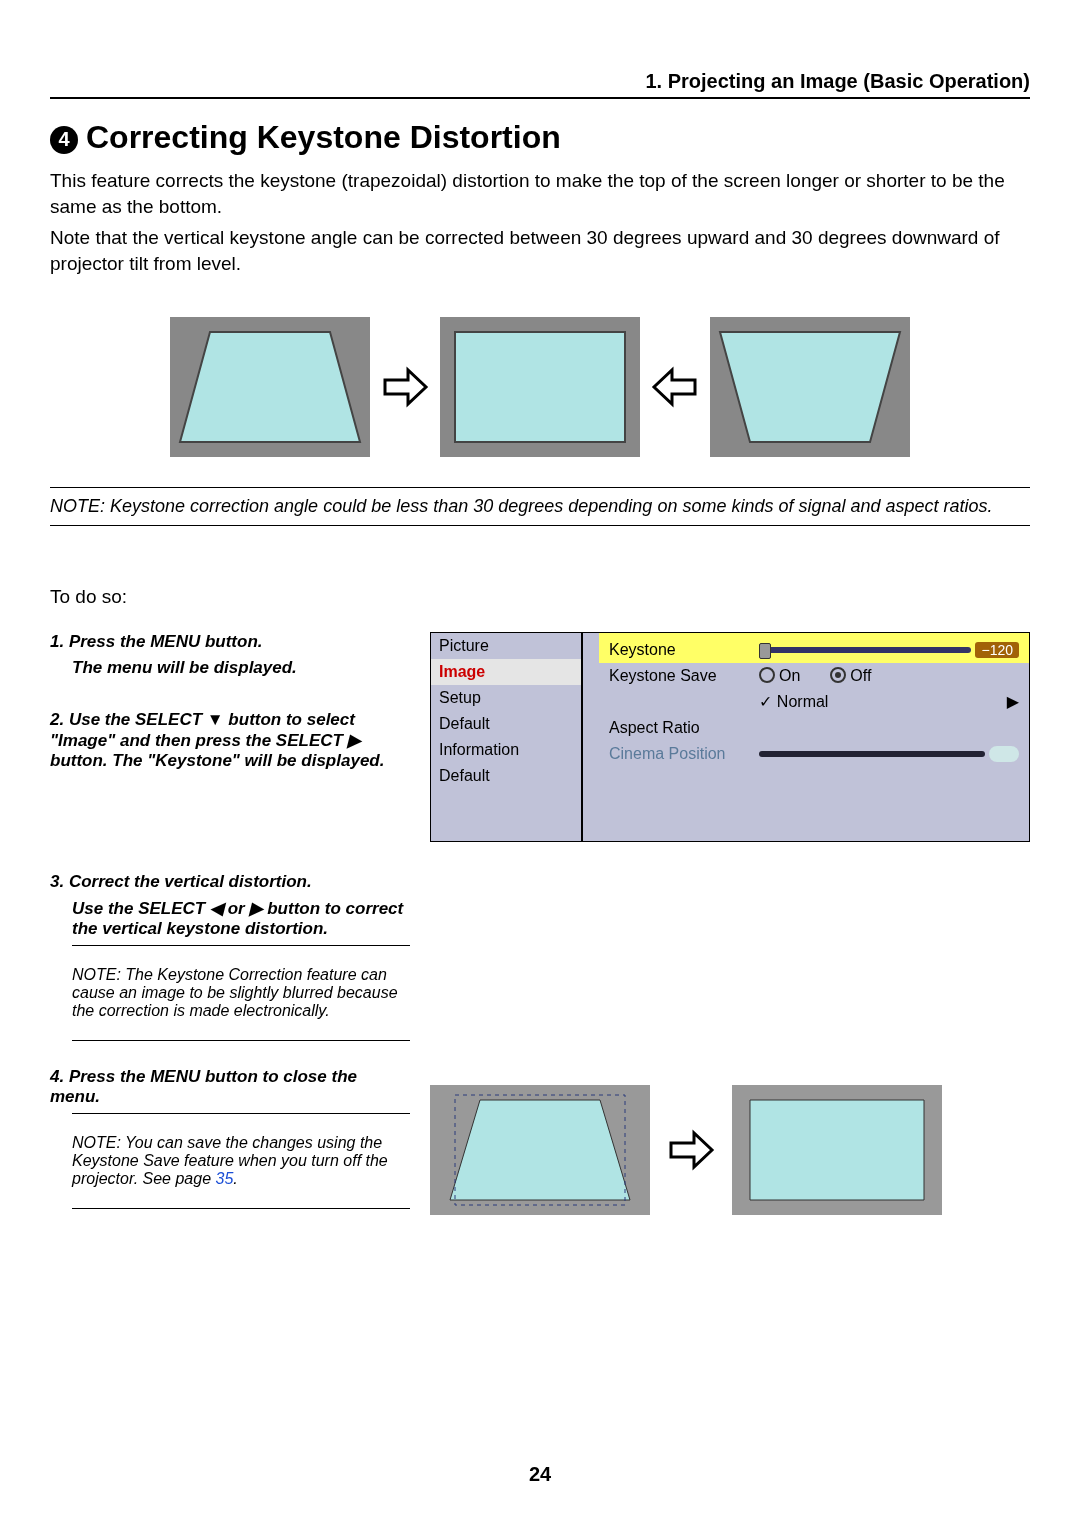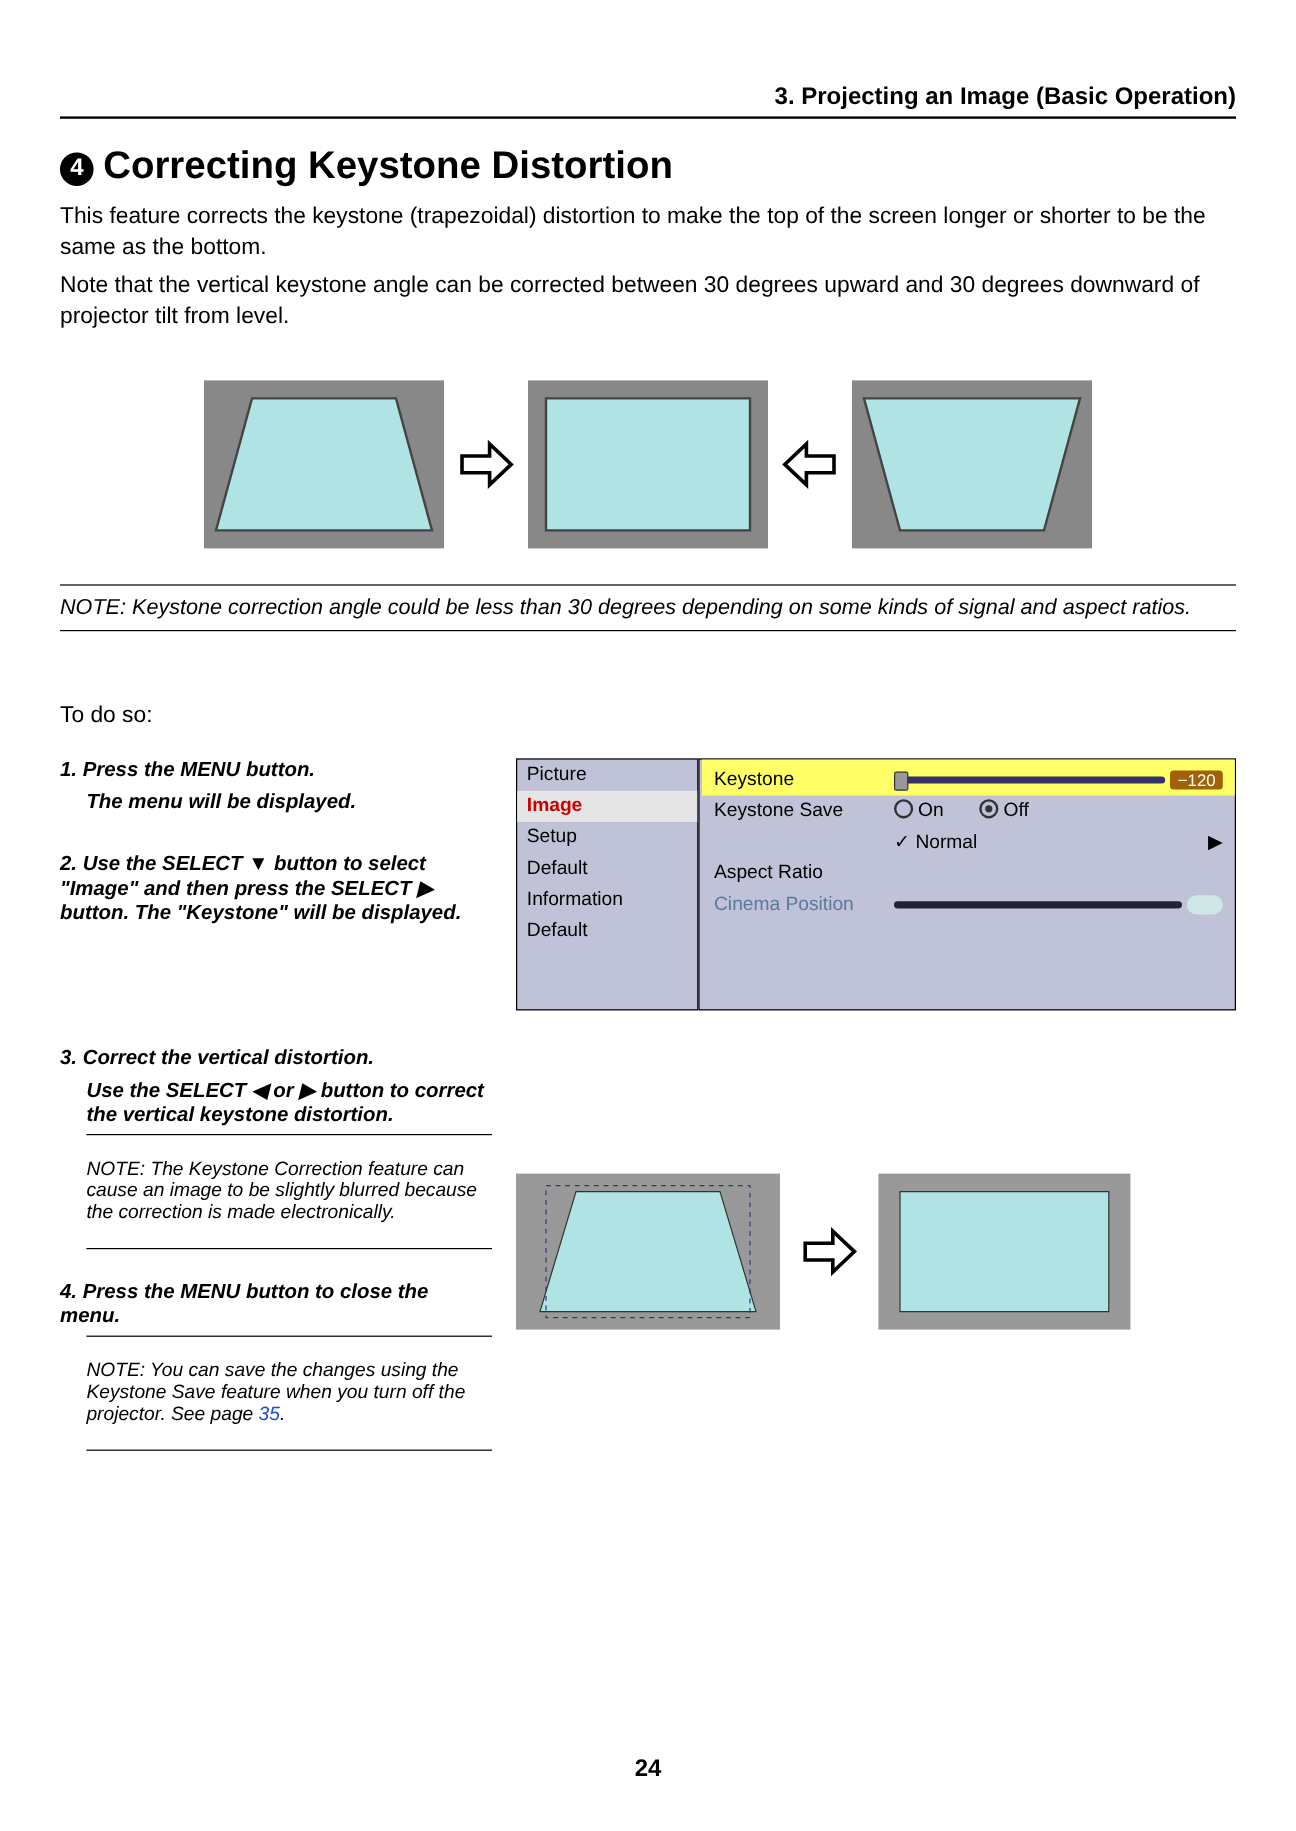--- a/index.html
+++ b/index.html
@@ -125,21 +125,21 @@
     background: #e5e5e5;
     color: #c00;
     font-weight: bold;
   }
   .menu-right {
     flex: 1;
     background: #c0c2d8;
     border: 1px solid #000;
     font-family: "Arial", sans-serif;
     font-size: 16px;
-    padding: 4px 10px 4px 12px;
+    padding: 4px 10px 4px 26px;
     min-height: 200px;
   }
   .mr-row {
     display: flex;
     align-items: center;
     height: 26px;
   }
   .mr-row .lab {
     width: 150px;
   }
@@ -198,21 +198,21 @@
   }
   .dim {
     color: #5a7a9a;
   }
   .tri-right {
     font-family: Arial;
   }
   .corr-row {
     display: flex;
     gap: 20px;
-    align-items: center;
+    align-items: flex-end;
   }
   .corr-illust {
     flex: 1;
     display: flex;
     align-items: center;
     gap: 16px;
     background: transparent;
   }
   .corr-box {
     width: 220px;
@@ -231,21 +231,21 @@
   }
   .link {
     color: #1a4ed6;
   }
 </style>
 </head>
 <body>
 
 <div class="page">
 
-  <div class="header-line">3. Projecting an Image (Basic Operation)</div>
+  <div class="header-line">1. Projecting an Image (Basic Operation)</div>
 
   <div class="section-title">
     <span class="num-circle">4</span><span>Correcting Keystone Distortion</span>
   </div>
 
   <div class="body-text">This feature corrects the keystone (trapezoidal) distortion to make the top of the screen longer or shorter to be the same as the bottom.</div>
   <div class="body-text">Note that the vertical keystone angle can be corrected between 30 degrees upward and 30 degrees downward of projector tilt from level.</div>
 
   <div class="diagram-row">
     <div class="trapezoid-box">

